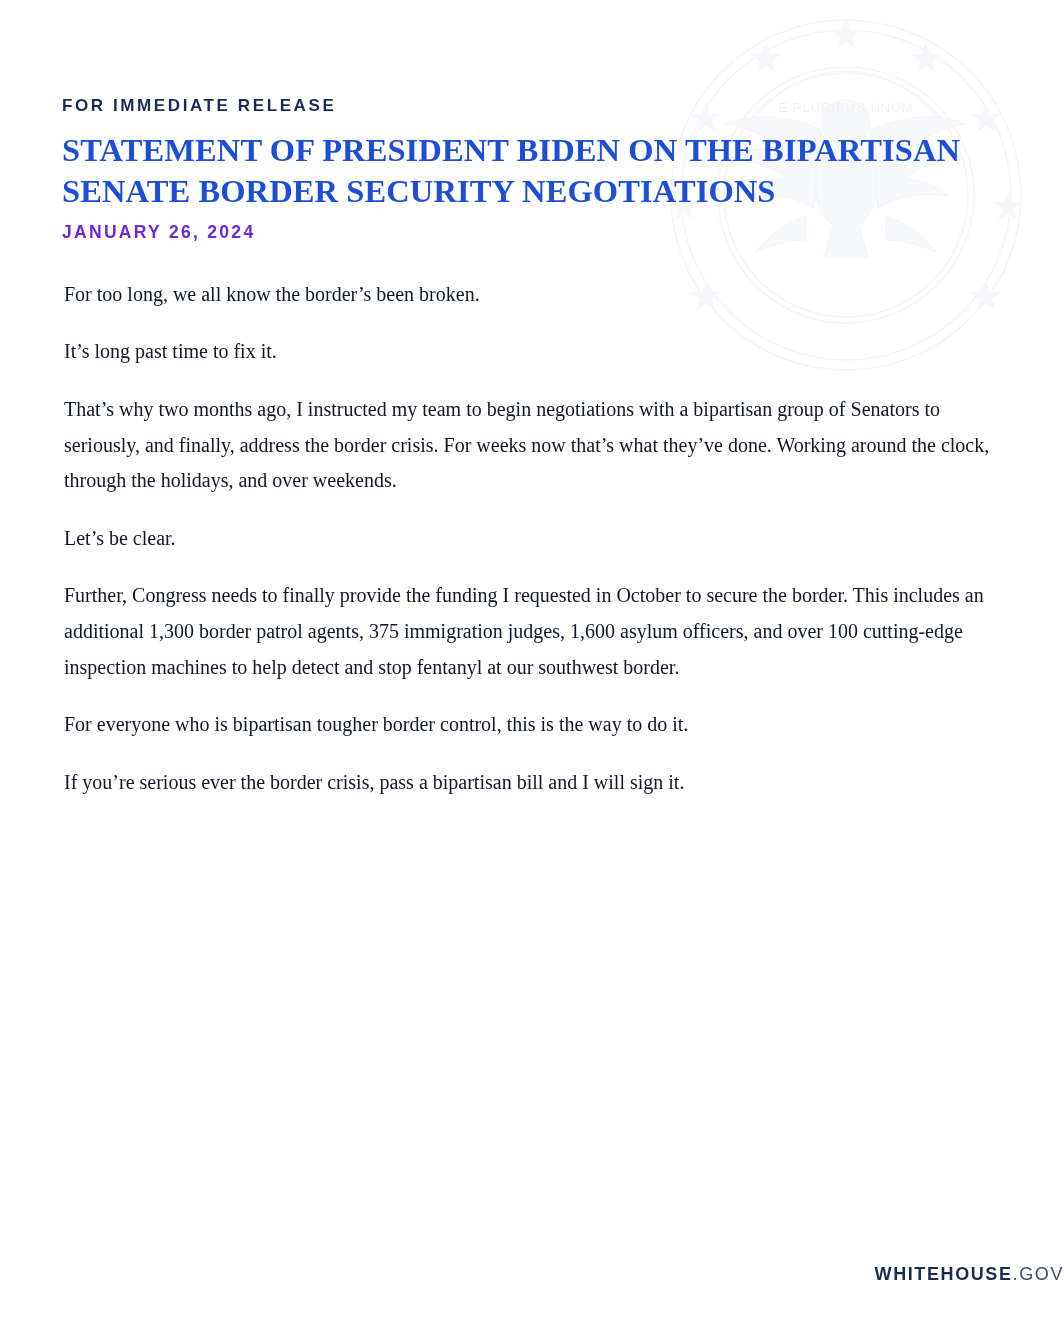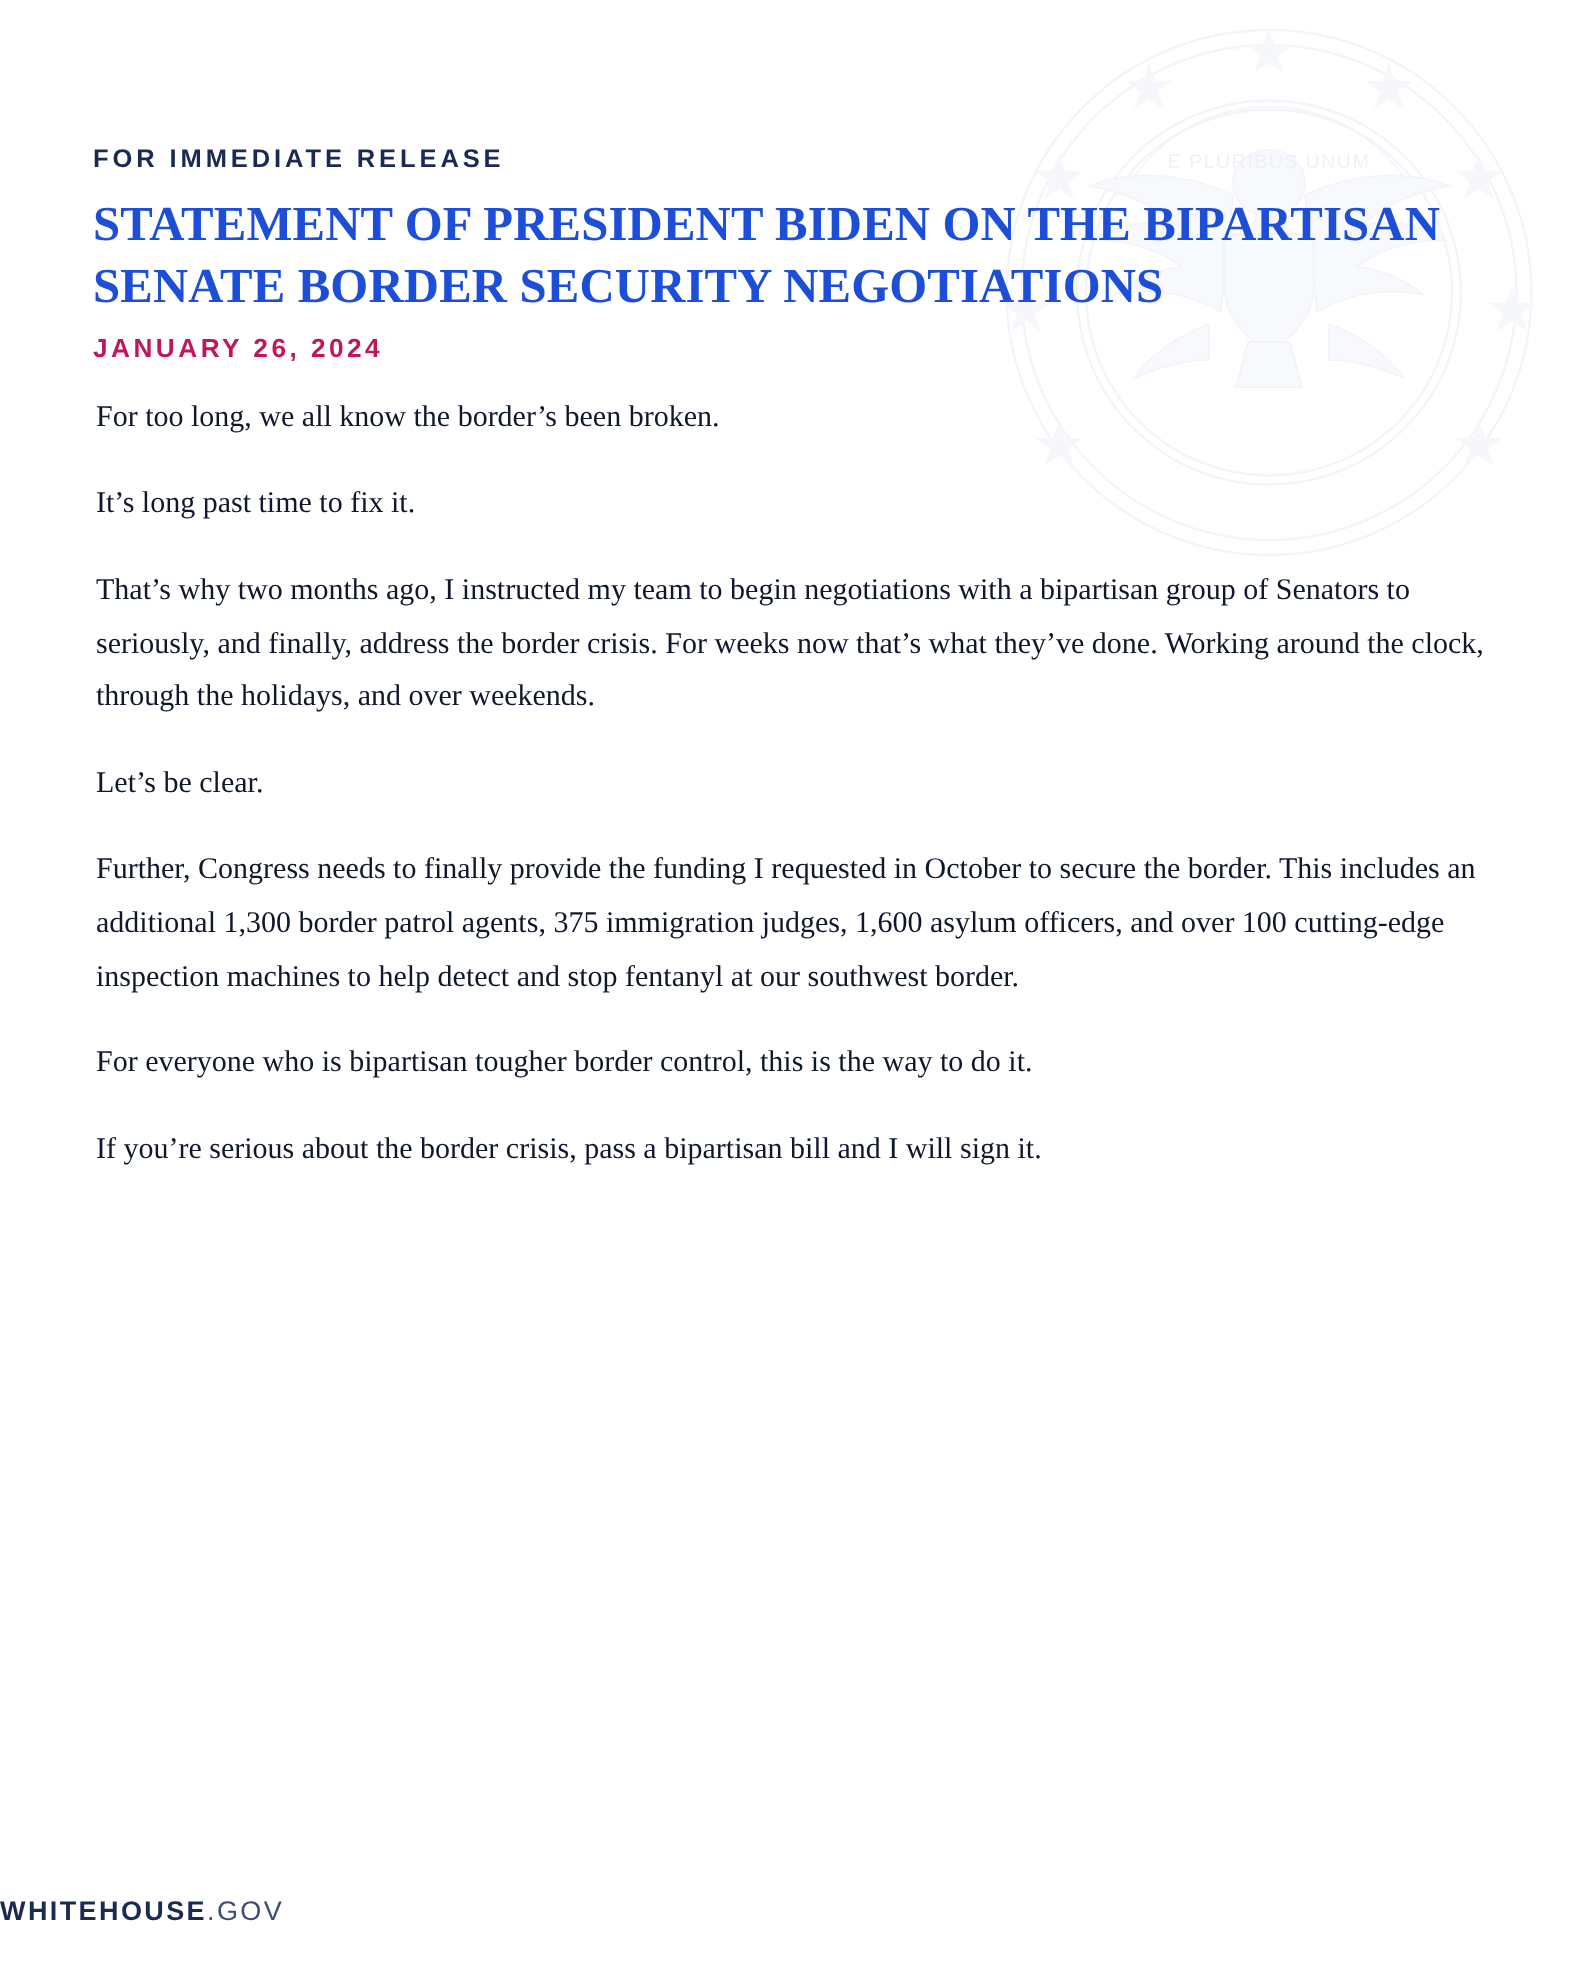--- a/index.html
+++ b/index.html
@@ -59,39 +59,39 @@
     color: #1d4ed8;
     margin: 12px 0 10px 2px;
     max-width: 940px;
   }
 
   .dateline {
     font-family: "Liberation Sans", sans-serif;
     font-weight: bold;
     font-size: 17.5px;
     letter-spacing: 2.3px;
-    color: #be185d;
-    margin: 0 0 18px 2px;
+    color: #6d28d9;
+    margin: 0 0 34px 2px;
   }
 
   .body-text p {
     font-family: "Liberation Serif", serif;
     font-size: 20px;
     line-height: 1.78;
     color: #0f172a;
     margin: 0 0 22px 4px;
     max-width: 940px;
   }
 
   .footer {
     position: absolute;
     left: 0;
     right: 0;
     bottom: 32px;
-    text-align: left;
+    text-align: right;
     z-index: 2;
   }
   .footer-mark {
     font-family: "Liberation Sans", sans-serif;
     font-size: 18px;
     letter-spacing: 1.6px;
     color: #1b2a52;
   }
   .footer-mark .strong {
     font-weight: bold;
@@ -155,21 +155,21 @@
 
     <div class="dateline">JANUARY 26, 2024</div>
 
     <div class="body-text">
       <p>For too long, we all know the border’s been broken.</p>
       <p>It’s long past time to fix it.</p>
       <p>That’s why two months ago, I instructed my team to begin negotiations with a bipartisan group of Senators to seriously, and finally, address the border crisis. For weeks now that’s what they’ve done. Working around the clock, through the holidays, and over weekends.</p>
       <p>Let’s be clear.</p>
       <p>Further, Congress needs to finally provide the funding I requested in October to secure the border. This includes an additional 1,300 border patrol agents, 375 immigration judges, 1,600 asylum officers, and over 100 cutting-edge inspection machines to help detect and stop fentanyl at our southwest border.</p>
       <p>For everyone who is bipartisan tougher border control, this is the way to do it.</p>
-      <p>If you’re serious about the border crisis, pass a bipartisan bill and I will sign it.</p>
+      <p>If you’re serious ever the border crisis, pass a bipartisan bill and I will sign it.</p>
     </div>
   </div>
 
   <div class="footer">
     <div class="footer-mark">
       <span class="strong">WHITEHOUSE</span><span class="tld">.GOV</span>
     </div>
   </div>
 
 </div>

